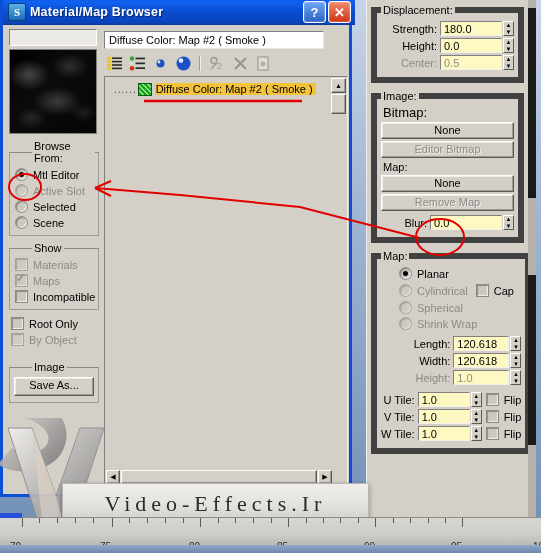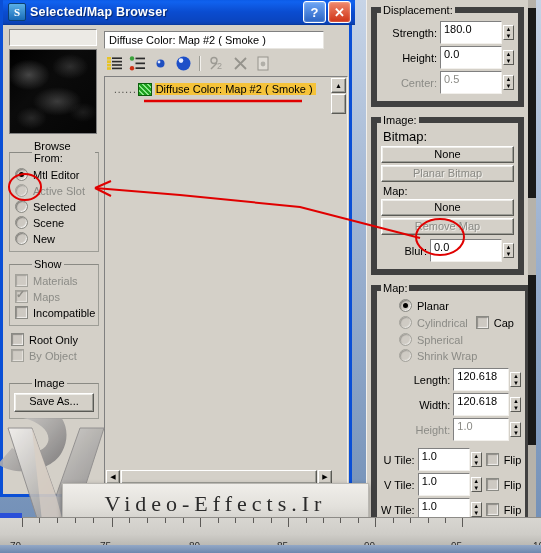--- a/index.html
+++ b/index.html
@@ -227,21 +227,21 @@
     border: 6px solid #404040; margin: 0 0 7px 0; padding: 3px 4px 5px 4px;
     position: relative;
   }
   .rgrp > legend { font-size: 11px; padding: 0 2px; }
   .fld-row { display: flex; align-items: center; justify-content: flex-end; margin: 2px 0; }
   .fld-label { font-size: 11px; margin-right: 3px; white-space: nowrap; }
   .spinbox {
     display:flex; align-items:center;
   }
   .numfield {
-    height: 23px; background: #ffffff;
+    height: 15px; background: #fef9c3;
     border: 1px solid #808080; border-right-color: #f2f0ec; border-bottom-color: #f2f0ec;
     box-sizing: border-box; font-size: 11px; padding: 1px 0 0 3px;
     color: #000; overflow:hidden; white-space:nowrap;
   }
   .numfield.dis { color: #8b8b86; }
   .spinner {
     width: 11px; height: 15px; margin-left: 1px;
     display: flex; flex-direction: column;
     background: #d4d0c8;
     border: 1px solid #fff; border-right-color:#5a5a55;border-bottom-color:#5a5a55;
@@ -286,21 +286,21 @@
 </style>
 </head>
 <body>
 
 <div id="root">
 
   <div id="mmb-window">
 
     <div id="titlebar">
       <div id="app-icon">S</div>
-      <div id="title-text">Selected/Map Browser</div>
+      <div id="title-text">Material/Map Browser</div>
       <div class="tb-btn" id="help-btn">?</div>
       <div class="tb-btn" id="close-btn">✕</div>
     </div>
 
     <div id="left-col">
 
       <div id="preview-name"></div>
       <div id="preview-swatch"></div>
 
       <fieldset class="grp">
@@ -314,24 +314,20 @@
           <span class="radio"></span>
           <span class="lbl dim">Active Slot</span>
         </div>
         <div class="radio-row">
           <span class="radio"></span>
           <span class="lbl">Selected</span>
         </div>
         <div class="radio-row">
           <span class="radio"></span>
           <span class="lbl">Scene</span>
-        </div>
-        <div class="radio-row">
-          <span class="radio"></span>
-          <span class="lbl">New</span>
         </div>
       </fieldset>
 
       <fieldset class="grp">
         <legend>Show</legend>
         <div class="check-row dim">
           <span class="checkbox"></span>
           <span class="lbl dim">Materials</span>
         </div>
         <div class="check-row dim">
@@ -486,21 +482,21 @@
             </span>
         </span>
       </div>
     </fieldset>
 
     <fieldset class="rgrp">
       <legend>Image:</legend>
 
       <div style="font-size:13px;margin:0 0 1px 2px">Bitmap:</div>
       <div class="xpbtn rbtn">None</div>
-      <div class="xpbtn rbtn disabled">Planar Bitmap</div>
+      <div class="xpbtn rbtn disabled">Editor Bitmap</div>
 
       <div style="font-size:11px;margin:3px 0 1px 2px">Map:</div>
       <div class="xpbtn rbtn">None</div>
       <div class="xpbtn rbtn disabled">Remove Map</div>
 
       <div class="fld-row" style="margin-top:4px">
         <span class="fld-label">Blur:</span>
         <span class="spinbox">
           <span class="numfield" style="width:72px">0.0</span>
           <span class="spinner">

